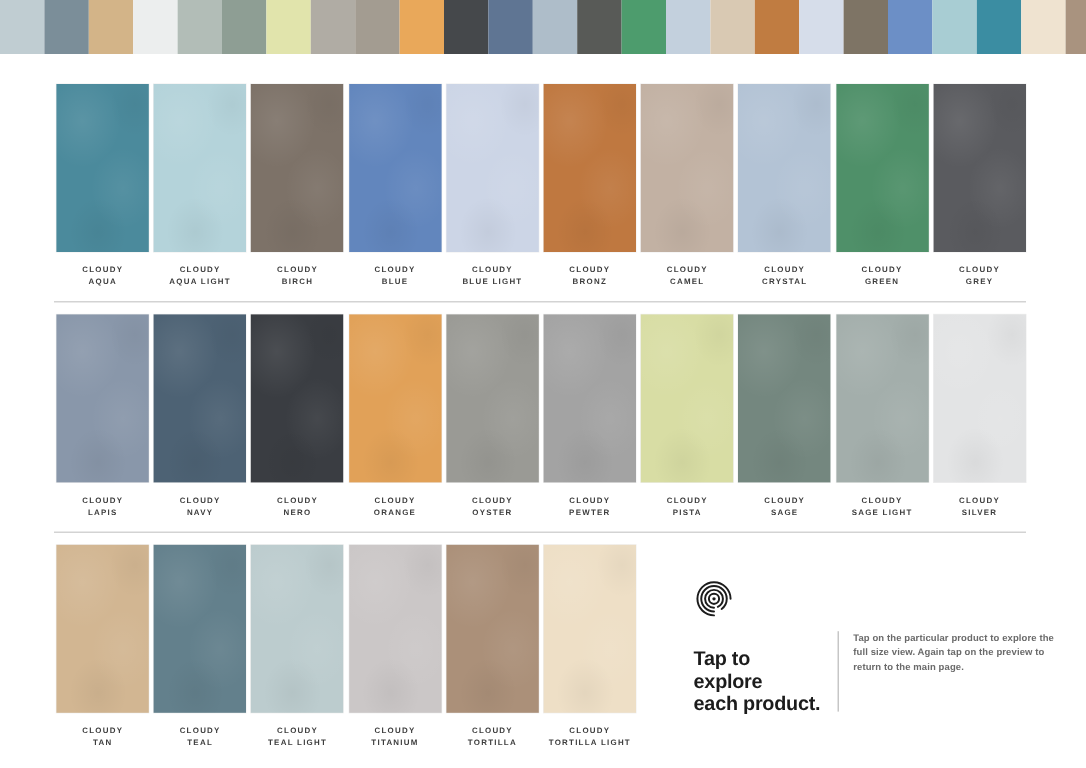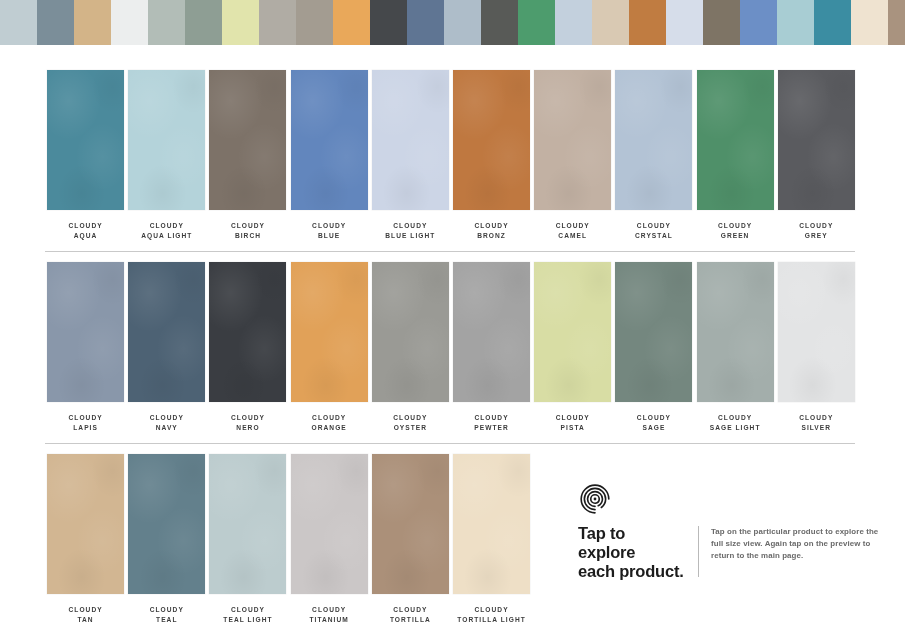--- a/index.html
+++ b/index.html
@@ -104,20 +104,21 @@
   }
   #tap-heading {
     font-size: 16.5px;
     line-height: 19px;
     font-weight: 700;
     color: #1c1c1c;
     letter-spacing: -0.2px;
     white-space: pre-line;
     width: 112px;
     flex: 0 0 auto;
+    margin-top: 16px;
   }
   #tap-sep {
     width: 1px;
     align-self: stretch;
     background: #b9b9b9;
     margin: 2px 12px 4px 8px;
     flex: 0 0 auto;
   }
   #tap-desc {
     font-size: 7.9px;

